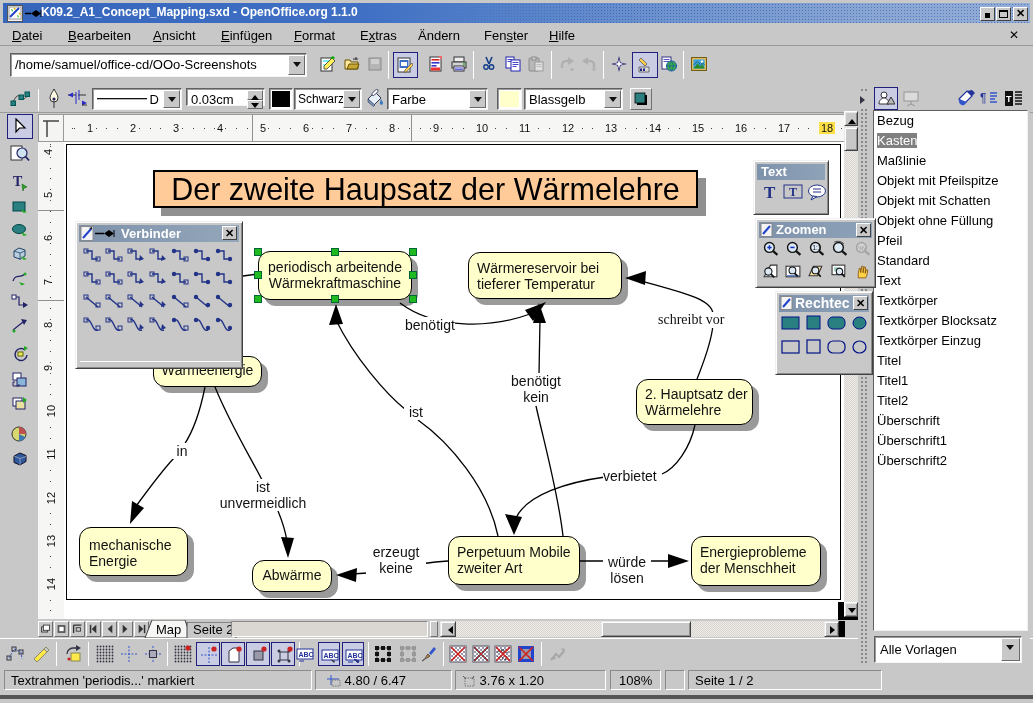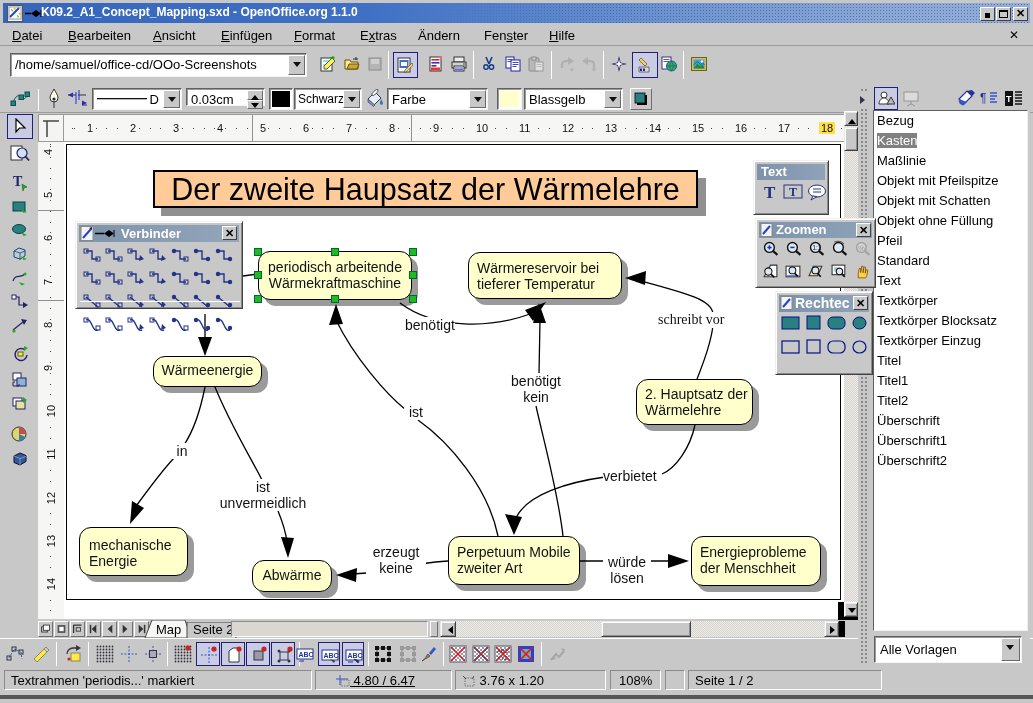--- a/index.html
+++ b/index.html
@@ -732,21 +732,21 @@
           <path d="M13 3l4 1-1 4z" fill="#888"></path>
           <path d="M3 15l5-1-2-3z" fill="#888"></path>
         </g>
       </svg>
     </div>
   <div id="statusbar" class="abs">
       <div class="sseg" style="left:4px;width:308px;padding:0;">
         <span style="position:absolute;left:6px;top:2px;white-space:nowrap;">Textrahmen 'periodis...' markiert</span>
       </div>
       <div class="sseg" style="left:315px;width:137px;padding:0;">
-        <span style="position:absolute;left:20px;top:2px;white-space:nowrap;text-decoration:underline;"><svg width="14" height="12" viewBox="0 0 14 12" style="vertical-align:-2px">
+        <span style="position:absolute;left:11px;top:2px;white-space:nowrap;"><svg width="14" height="12" viewBox="0 0 14 12" style="vertical-align:-2px">
             <path d="M4 0v10M0 4h12" stroke="#3355cc"></path>
             <rect x="5" y="5" width="8" height="6" fill="none" stroke="#777" stroke-dasharray="1.5 1"></rect>
           </svg> 4.80 / 6.47</span>
       </div>
       <div class="sseg" style="left:455px;width:151px;padding:0;">
         <span style="position:absolute;left:6px;top:2px;white-space:nowrap;"><svg width="14" height="12" viewBox="0 0 14 12" style="vertical-align:-2px">
             <rect x="3" y="3" width="9" height="8" fill="none" stroke="#777" stroke-dasharray="1.5 1"></rect>
             <path d="M1 1l3 3M12 1l-2 3" stroke="#555"></path>
           </svg> 3.76 x 1.20</span>
       </div>
@@ -815,21 +815,21 @@
         <div class="item">Überschrift</div>
         <div class="item">Überschrift1</div>
         <div class="item">Überschrift2</div>
       </div>
       <div class="abs sunken2" style="left:16px;top:551px;width:148px;height:27px;">
         <span class="txt" style="position:absolute;left:5px;top:5px;">Alle Vorlagen</span>
         <span class="combodrop" style="width:19px;"></span>
       </div>
     </div>
   <div id="palettes" class="abs" style="left:0;top:0;width:1033px;height:703px;pointer-events:none;">
-      <div class="pal" style="left:75px;top:221px;width:168px;height:88px;">
+      <div class="pal" style="left:75px;top:221px;width:168px;height:148px;">
         <div class="paltitle" style="height:17px;background:linear-gradient(to right,#7e92ab,#93a6ba);">
           <svg style="position:absolute;left:1px;top:1px" width="14" height="15" viewBox="0 0 14 15">
             <rect x="1" y="0.5" width="12" height="14" fill="#f4f4f4" stroke="#888"></rect>
             <path d="M3 12L11 3" stroke="#2244cc" stroke-width="2"></path>
             <path d="M9 2l3-1 0 3z" fill="#223"></path>
           </svg>
           <svg style="position:absolute;left:16px;top:4px" width="24" height="9" viewBox="0 0 24 9">
             <path d="M0 4.5h9" stroke="#000" stroke-width="1.5"></path>
             <path d="M9 4.5l5-3.5v7zM19 4.5l-5-3.5v7z" fill="#000"></path>
             <path d="M19 1v7" stroke="#000"></path>

